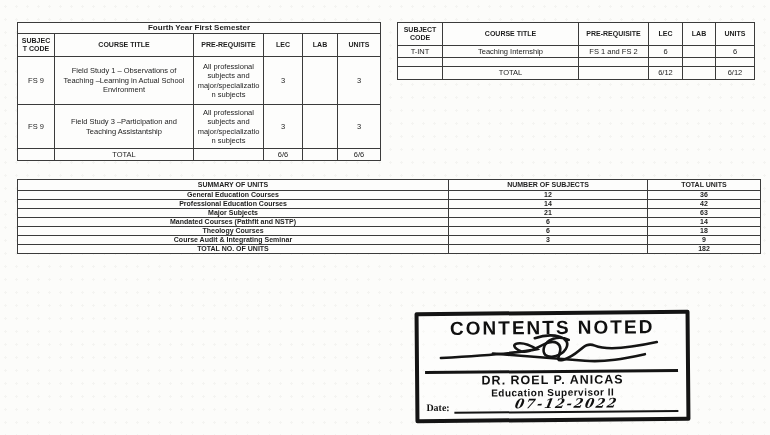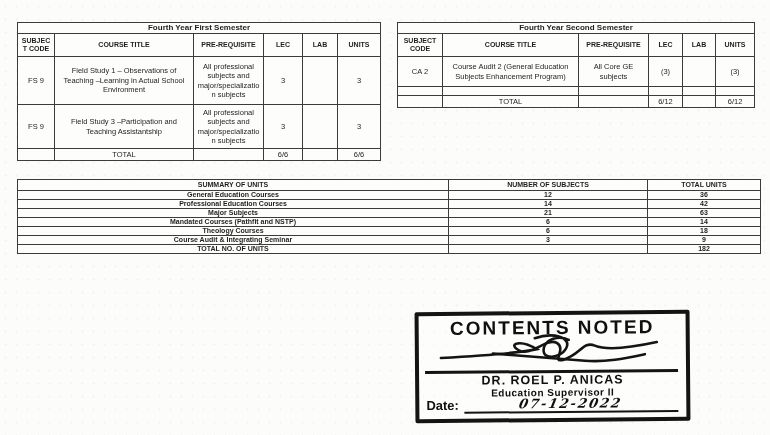--- a/index.html
+++ b/index.html
@@ -68,21 +68,21 @@
   }
   .stamp-role{
     position:absolute;top:72px;left:0;width:100%;
     text-align:center;font-size:10px;font-weight:700;letter-spacing:0.5px;
     white-space:nowrap;
   }
   .stamp-date-row{
     position:absolute;top:82px;left:7px;right:8px;height:16px;
     display:flex;align-items:flex-end;
   }
-  .stamp-date-label{font-size:13px;font-weight:800;padding-bottom:1px;}
+  .stamp-date-label{font-size:10px;font-weight:800;padding-bottom:1px;font-family:Liberation Serif, serif;}
   .stamp-date-line{
     flex:1;margin-left:5px;border-bottom:2.5px solid #141414;
     text-align:center;
   }
   .stamp-date-value{
     display:inline-block;
     font-family:"DejaVu Serif", serif;
     font-style:italic;font-weight:700;
     font-size:13px;letter-spacing:2px;
     transform:skewX(-12deg) translateY(1px);
@@ -144,38 +144,35 @@
   <table class="ctable t-second">
     <colgroup>
       <col style="width:45px">
         <col style="width:136px">
         <col style="width:70px">
       <col style="width:34px">
         <col style="width:33px">
         <col style="width:39px">
     </colgroup>
     <tbody>
-      <tr class="title-row">
-        <td colspan="6">Fourth Year Second Semester</td>
-      </tr>
       <tr class="head-row">
         <td>SUBJECT CODE</td>
         <td>COURSE TITLE</td>
         <td>PRE-REQUISITE</td>
         <td>LEC</td>
         <td>LAB</td>
         <td>UNITS</td>
       </tr>
-      <tr style="height:30px">
-        <td class="al top">CA 2</td>
-        <td class="al top">Course Audit 2 (General Education Subjects Enhancement Program)</td>
-        <td class="top">All Core GE subjects</td>
-        <td>(3)</td>
-        <td></td>
-        <td>(3)</td>
+      <tr style="height:11px">
+        <td class="al top">T-INT</td>
+        <td class="al">Teaching Internship</td>
+        <td class="al">FS 1 and FS 2</td>
+        <td>6</td>
+        <td></td>
+        <td>6</td>
       </tr>
       <tr style="height:9px">
         <td></td>
           <td></td>
         <td></td>
           <td></td>
         <td></td>
           <td></td>
       </tr>
       <tr style="height:12px">

